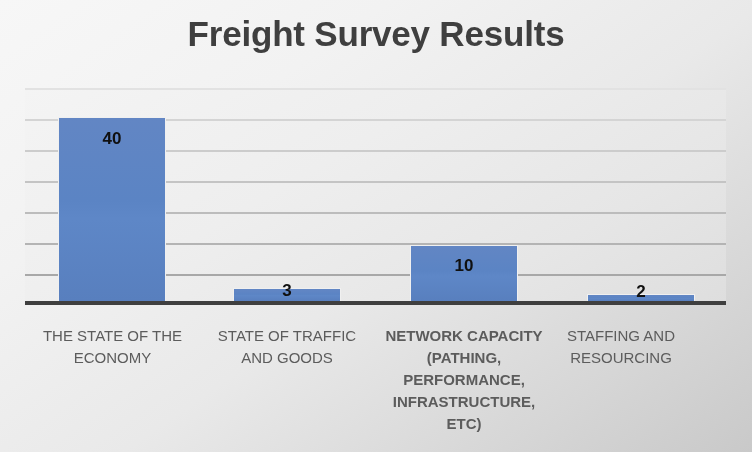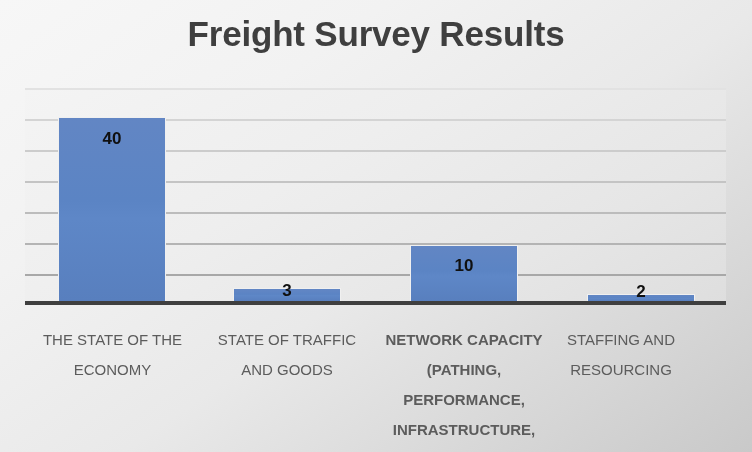--- a/index.html
+++ b/index.html
@@ -70,21 +70,21 @@
     color: #101010;
     white-space: nowrap;
     font-family: "Liberation Sans", sans-serif;
   }
   
   .cat-label {
     position: absolute;
     top: 325px;
     text-align: center;
     font-size: 15px;
-    line-height: 30px;
+    line-height: 22px;
     color: #5c5c5c;
     font-family: "Liberation Sans", sans-serif;
   }
 </style>
 </head>
 <body>
 
 <div id="chart-window">
 
   <div id="chart-title">Freight Survey Results</div>

